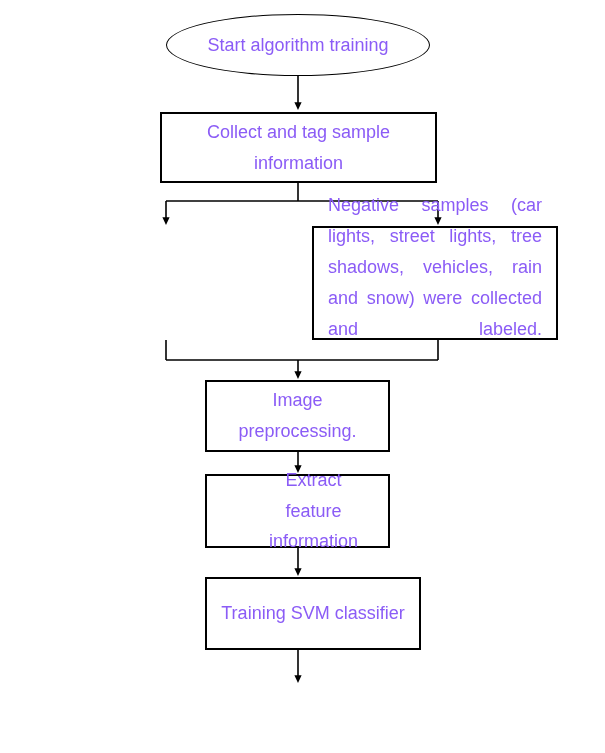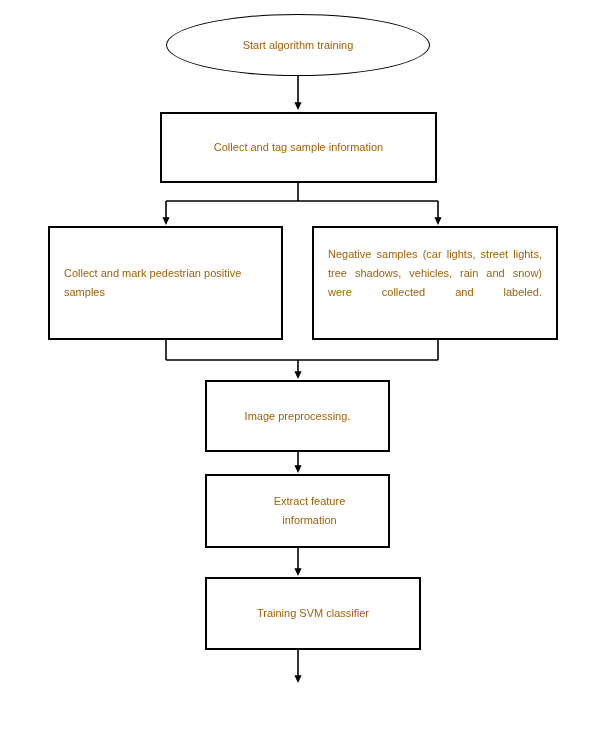--- a/index.html
+++ b/index.html
@@ -29,23 +29,23 @@
     align-items: center;
   }
   .node-ellipse {
     border: 1.6px solid #000000;
     border-radius: 50%;
     display: flex;
     align-items: center;
     justify-content: center;
   }
   .node-text {
-    font-size: 11px;
+    font-size: 18px;
     line-height: 1.72;
-    color: #a16207;
+    color: #8b5cf6;
     width: 100%;
   }
   .t-center { text-align: center; }
   .t-left   { text-align: left; }
   .t-justify{ text-align: justify; text-justify: inter-word; }
   .t-justify::after {
     content: "";
     display: inline-block;
     width: 100%;
   }
@@ -101,23 +101,20 @@
   </svg>
 
   <div class="node node-ellipse" style="left:166px; top:14px; width:264px; height:62px;">
     <span class="node-text t-center">Start algorithm training</span>
   </div>
 
   <div class="node node-box" style="left:160px; top:112px; width:277px; height:71px;">
     <span class="node-text t-center pad-lr-10">Collect and tag sample information</span>
   </div>
 
-  <div class="node node-box" style="left:48px; top:226px; width:235px; height:114px;">
-    <span class="node-text t-left pad-lr-14">Collect and mark pedestrian positive samples</span>
-  </div>
 
   <div class="node node-box" style="left:312px; top:226px; width:246px; height:114px;">
     <span class="node-text t-justify pad-lr-14">Negative samples (car lights, street lights, tree shadows, vehicles, rain and snow) were collected and labeled.</span>
   </div>
 
   <div class="node node-box" style="left:205px; top:380px; width:185px; height:72px;">
     <span class="node-text t-center pad-lr-10">Image preprocessing.</span>
   </div>
 
   <div class="node node-box" style="left:205px; top:474px; width:185px; height:74px;padding-left:24px;">

